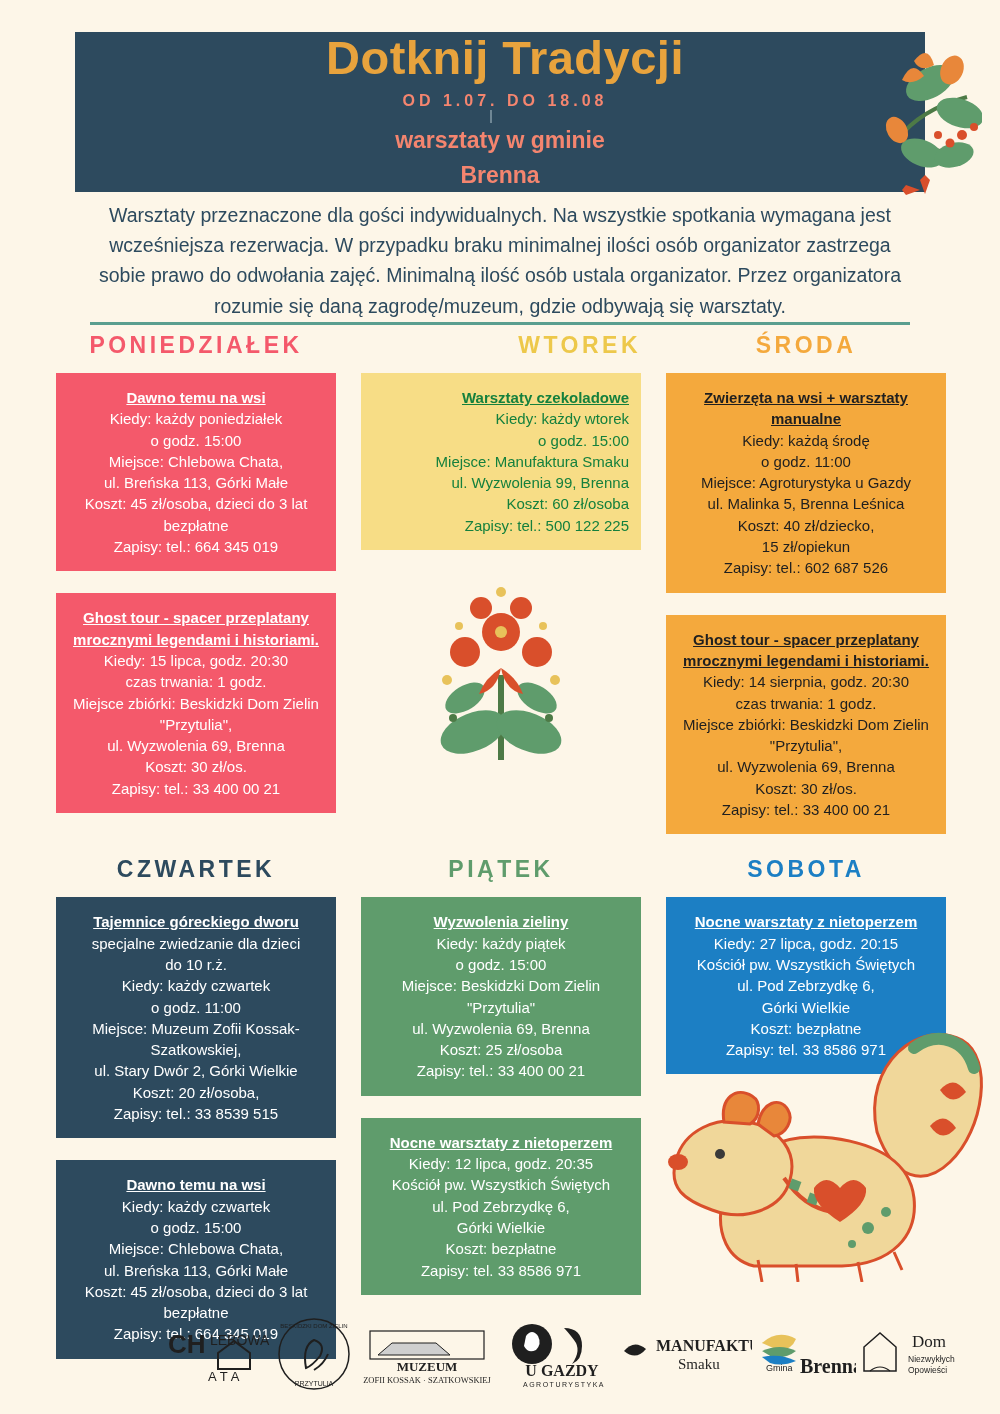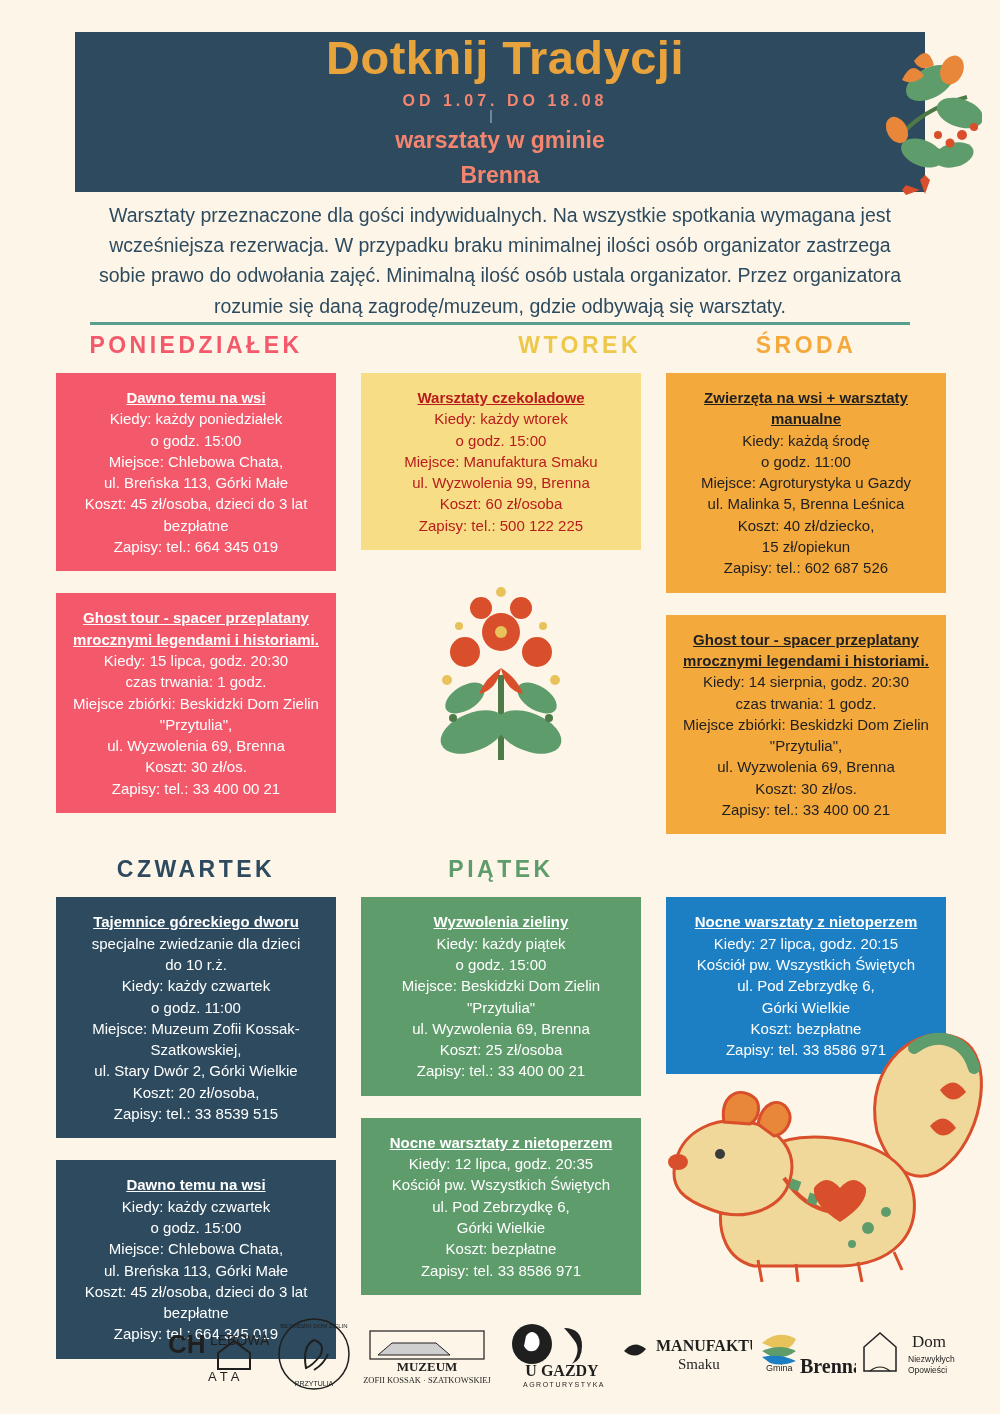--- a/index.html
+++ b/index.html
@@ -111,21 +111,21 @@
   .card {
     padding: 14px 12px;
     text-align: center;
     font-size: 15px;
     line-height: 1.42;
     margin-bottom: 22px;
   }
   .card .t { font-weight: bold; text-decoration: underline; }
 
   .c-red    { background: #f4596b; color: #ffffff; }
-  .c-yellow { background: #f7dd86; color: #b91c1c; }
+  .c-yellow { background: #f7dd86; color: #15803d; text-align: right; }
   .c-orange { background: #f4a93d; color: #1f1f1f; }
   .c-navy   { background: #2d4a5e; color: #ffffff; }
   .c-green  { background: #5f9c6c; color: #ffffff; }
   .c-blue   { background: #1c7fc4; color: #ffffff; }
 
   .h-red    { color: #f4596b; }
   .h-yellow { color: #edc84b; text-align: right; }
   .h-orange { color: #f4a93d; }
   .h-navy   { color: #2d4a5e; }
   .h-green  { color: #5f9c6c; }
@@ -321,20 +321,23 @@
     </div>
   </div>
 
   <div class="row">
     <div class="col">
         <div class="day-head h-navy">CZWARTEK</div>
       </div>
     <div class="col">
         <div class="day-head h-green">PIĄTEK</div>
       </div>
+    <div class="col">
+        <div class="day-head h-blue">SOBOTA</div>
+      </div>
   </div>
 
   <div class="row">
     <div class="col">
       <div class="card c-navy">
         <div class="t">Tajemnice góreckiego dworu</div>
         <div>specjalne zwiedzanie dla dzieci</div>
         <div>do 10 r.ż.</div>
         <div>Kiedy: każdy czwartek</div>
         <div>o godz. 11:00</div>

